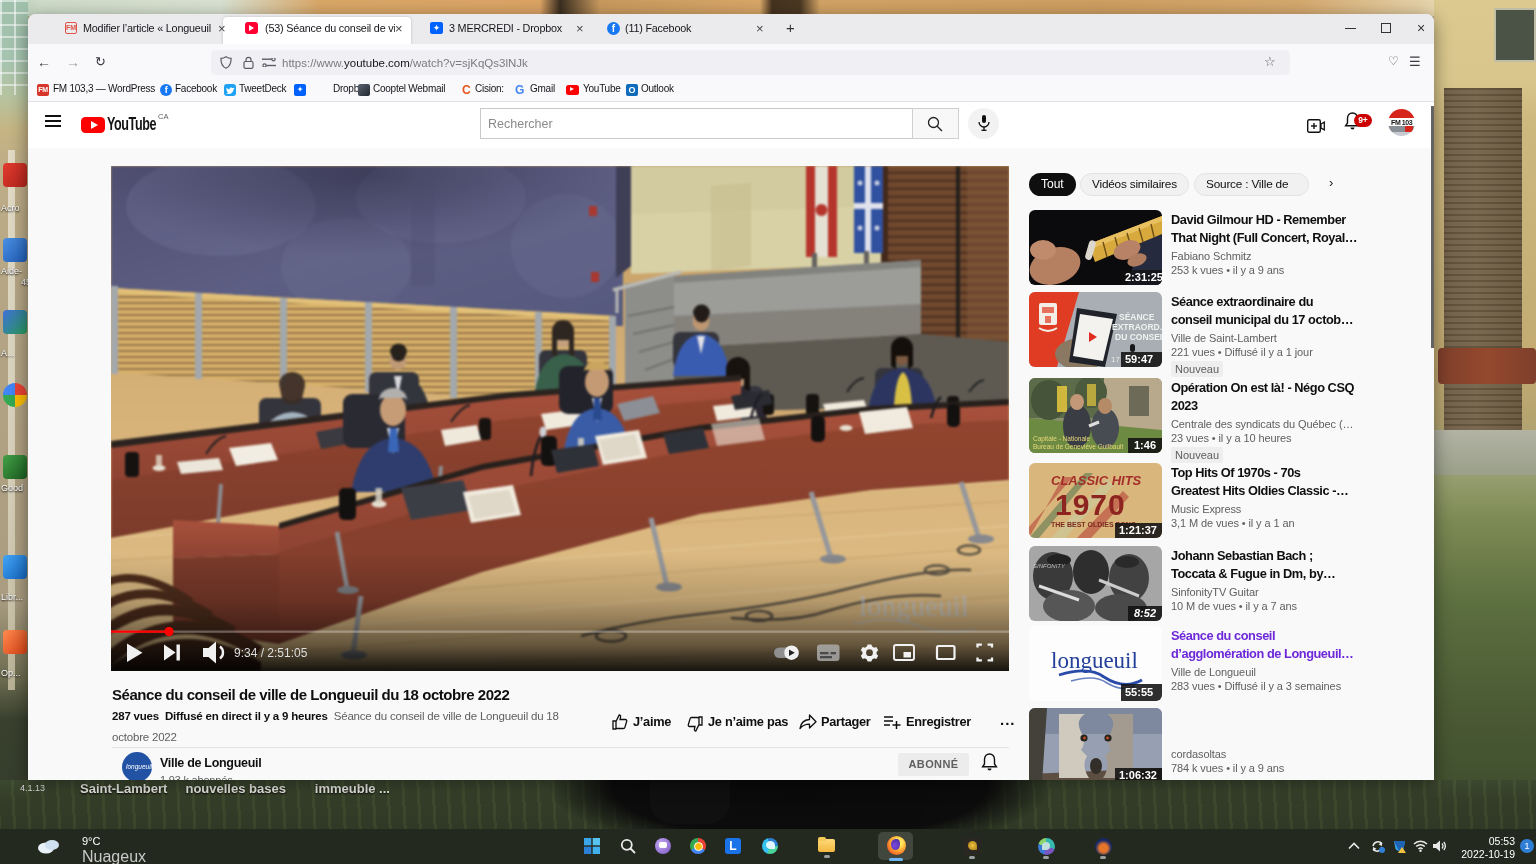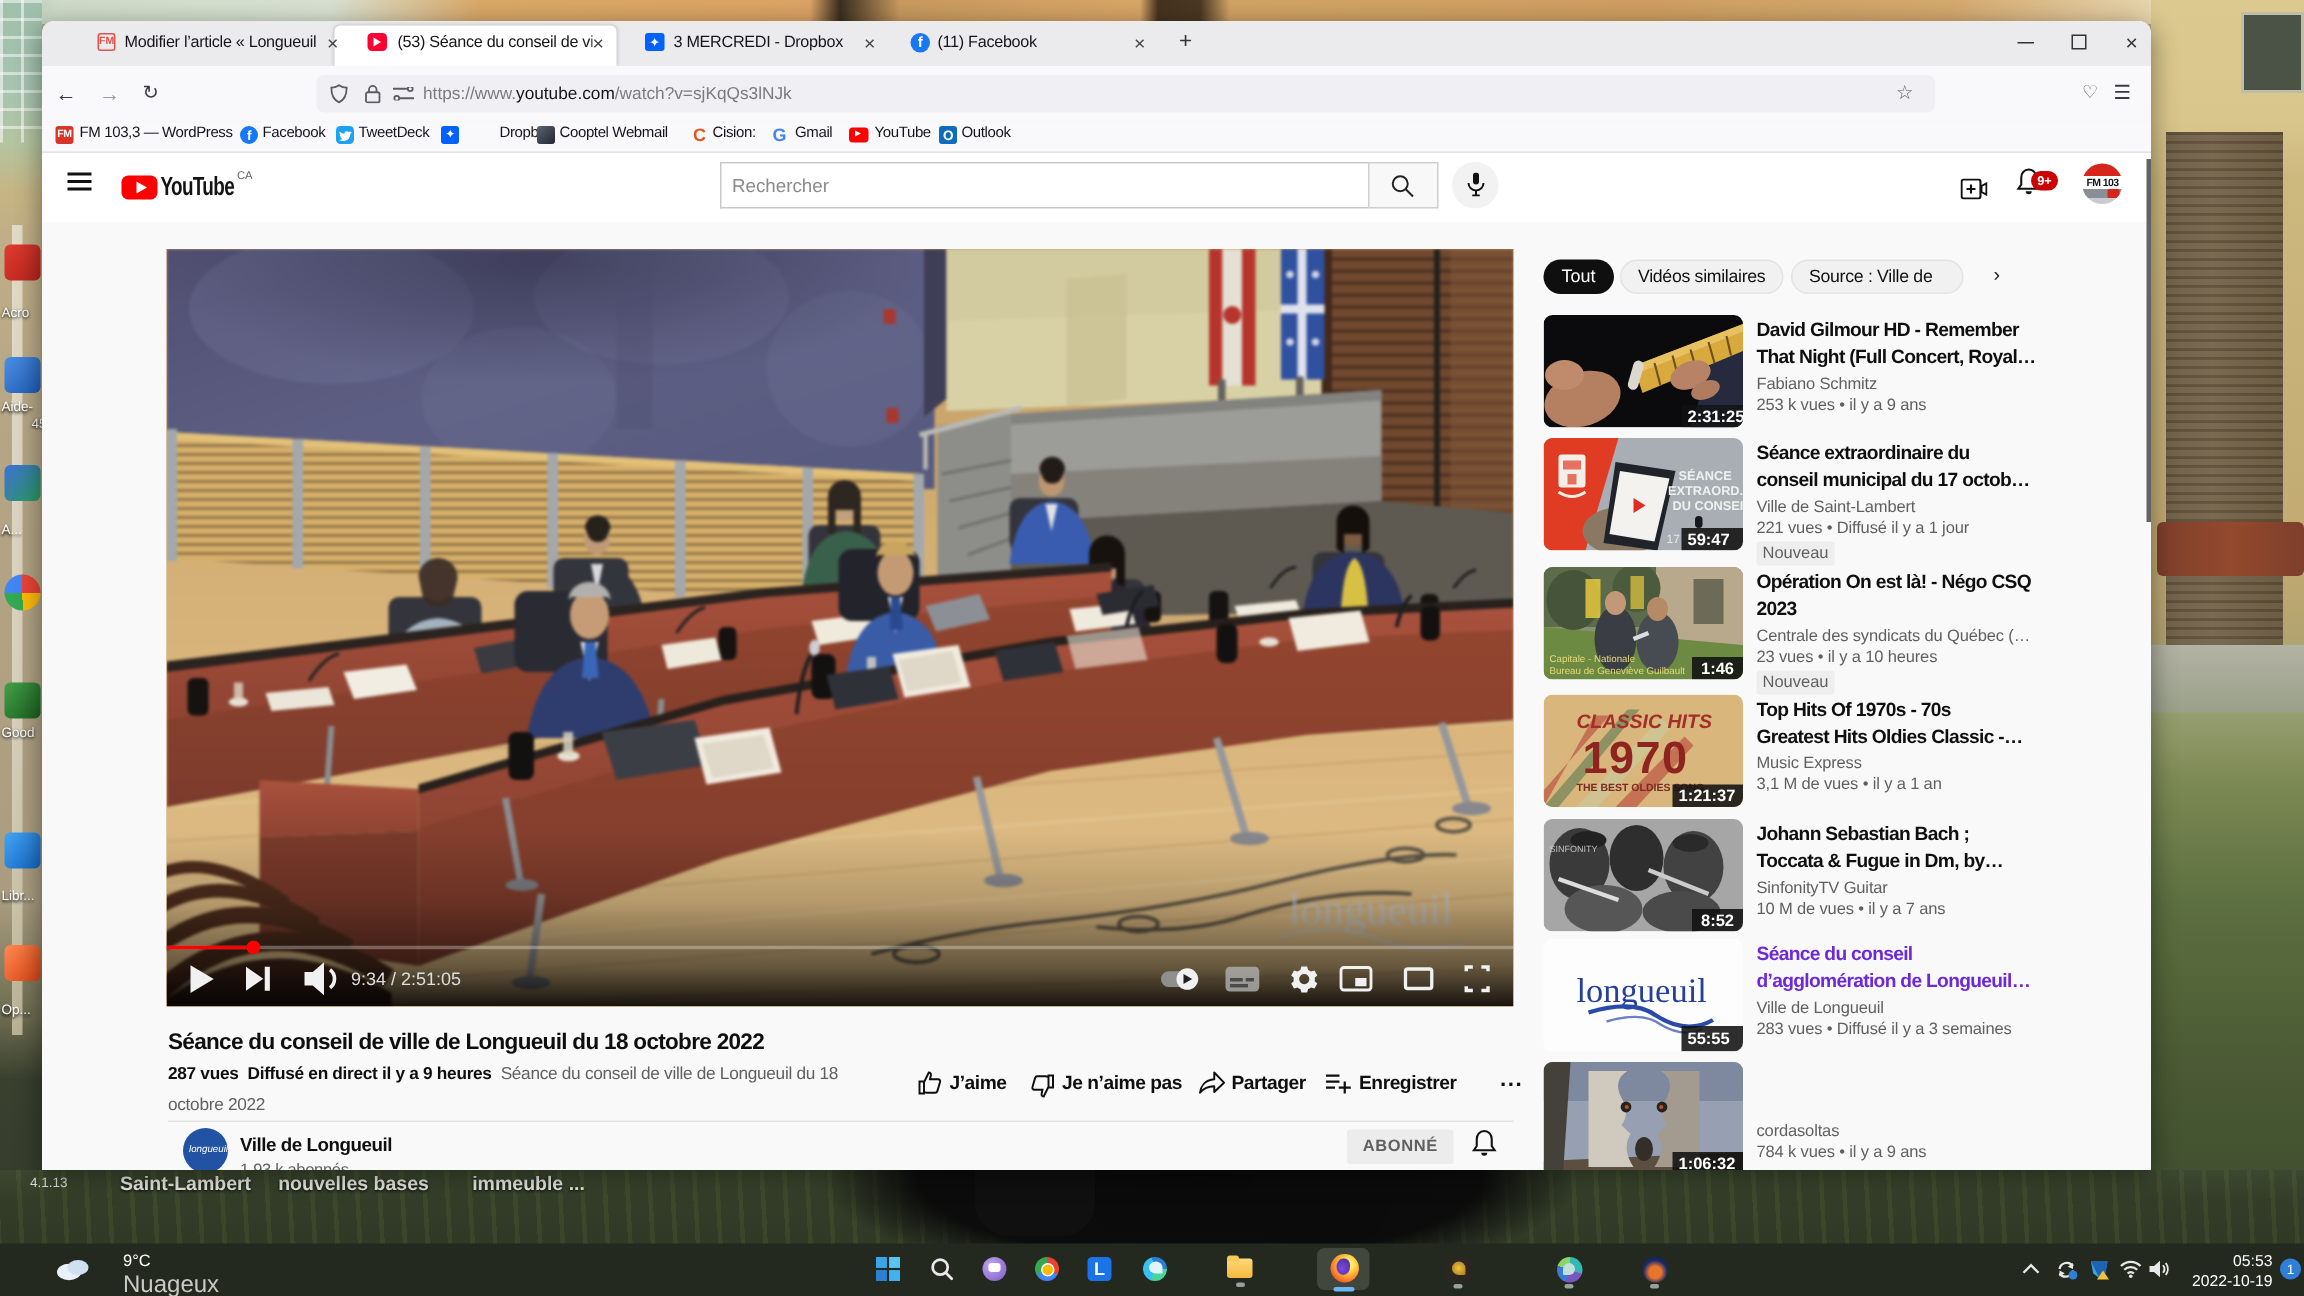--- a/index.html
+++ b/index.html
@@ -629,21 +629,21 @@
           <text x="26" y="52" font-size="30" font-weight="bold" fill="#8e2420" style="letter-spacing:1px;">1970</text>
           <text x="22" y="64" font-size="7" font-weight="bold" fill="#7a2a20">THE BEST OLDIES SONG</text>
           <rect x="86" y="60" width="47" height="15" fill="#111" opacity=".88"></rect>
           <text x="90" y="71" font-size="11" font-weight="bold" fill="#fff">1:21:37</text>
         </svg>
       </div>
       <div class="abs" style="left:142px;top:362px;width:262px;font-size:12.8px;letter-spacing:-0.45px;font-weight:bold;color:#0f0f0f;line-height:17.5px;">Top Hits Of 1970s - 70s<br>Greatest Hits Oldies Classic -…</div>
       <div class="abs" style="left:142px;top:401px;font-size:11px;letter-spacing:-0.1px;color:#606060;">Music Express</div>
       <div class="abs" style="left:142px;top:415px;font-size:11px;letter-spacing:-0.1px;color:#606060;">3,1 M de vues • il y a 1 an</div>
 
-      <div class="abs" style="left:0;top:444px;width:133px;height:75px;border-radius:6px;overflow:hidden;">
+      <div class="abs" style="left:0;top:444px;width:133px;height:75px;border-radius:6px;overflow:hidden;font-style:italic;">
         <svg width="133" height="75" viewBox="0 0 133 75">
           <rect width="133" height="75" fill="#a6a6a6"></rect>
           <ellipse cx="24" cy="30" rx="20" ry="24" fill="#3a3a3a"></ellipse>
           <ellipse cx="62" cy="26" rx="18" ry="22" fill="#2e2e2e"></ellipse>
           <ellipse cx="100" cy="32" rx="20" ry="24" fill="#424242"></ellipse>
           <ellipse cx="40" cy="60" rx="26" ry="16" fill="#565656"></ellipse>
           <ellipse cx="92" cy="62" rx="26" ry="14" fill="#4a4a4a"></ellipse>
           <path d="M10 40 l40 14" stroke="#ddd" stroke-width="3"></path>
           <path d="M70 34 l40 16" stroke="#ccc" stroke-width="3"></path>
           <ellipse cx="30" cy="14" rx="12" ry="6" fill="#222"></ellipse>

